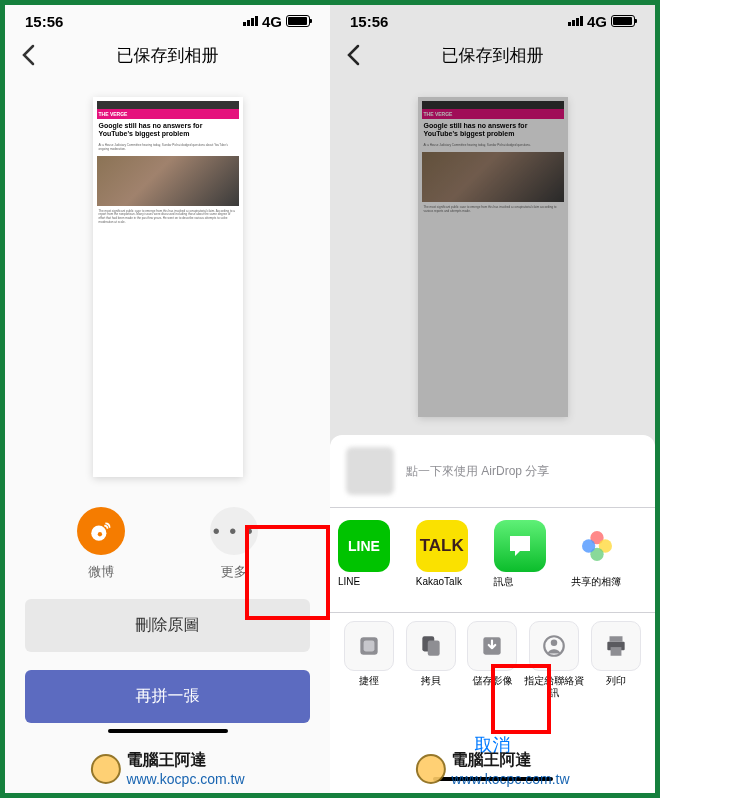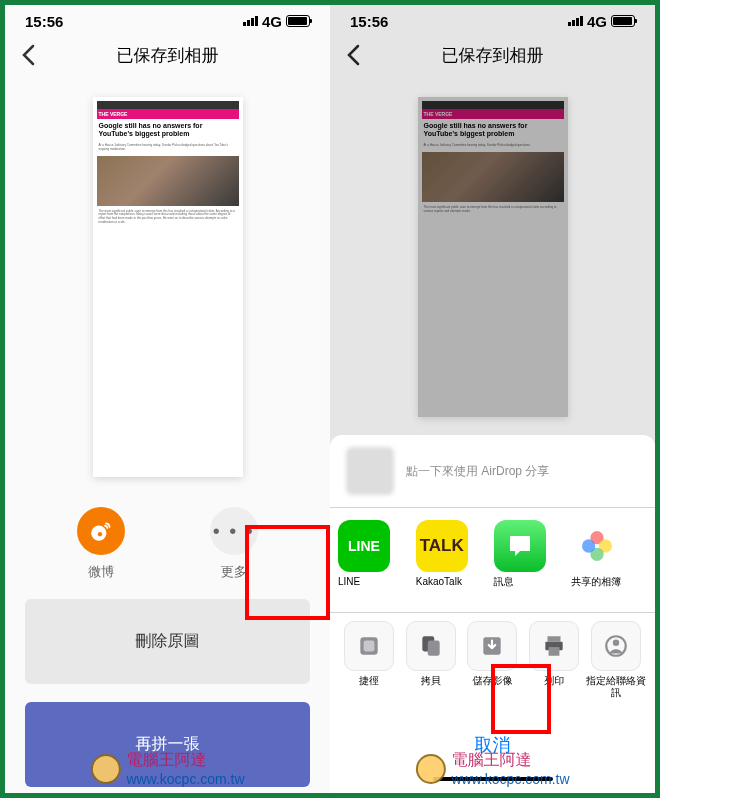--- a/index.html
+++ b/index.html
@@ -33,21 +33,21 @@
 .preview-photo { width: 100%; height: 50px; background: linear-gradient(135deg, #8b7355 0%, #a0826d 40%, #3a3a3a 100%); margin: 2px 0; }
 
 .share-row { display: flex; justify-content: space-around; padding: 0 30px; margin-top: 10px; }
 .share-item { display: flex; flex-direction: column; align-items: center; gap: 8px; }
 .share-icon { width: 48px; height: 48px; border-radius: 50%; display: flex; align-items: center; justify-content: center; color: #fff; }
 .icon-copy { background: #5c6bc0; }
 .icon-weibo { background: #f57c00; }
 .icon-more { background: #eeeeee; color: #666; font-size: 20px; letter-spacing: 2px; }
 .share-label { font-size: 13px; color: #666; }
 
-.btn-block { margin: 18px 20px 0; padding: 32px; text-align: center; border-radius: 6px; font-size: 16px; }
+.btn-block { margin: 18px 20px 0; padding: 16px; text-align: center; border-radius: 6px; font-size: 16px; }
 .btn-delete { background: #e8e8e8; color: #333; }
 .btn-again { background: #5c6bc0; color: #fff; }
 
 .highlight-box { position: absolute; border: 4px solid #f00; pointer-events: none; }
 .hl-more { left: 240px; top: 520px; width: 85px; height: 95px; }
 .hl-save { left: 161px; top: 659px; width: 60px; height: 70px; }
 
 
 .dimmed { filter: brightness(0.7); }
 
@@ -72,21 +72,21 @@
 .action-item { flex: 1; display: flex; flex-direction: column; align-items: center; gap: 4px; }
 .action-icon { width: 50px; height: 50px; border-radius: 10px; background: #f8f8f8; border: 1px solid #e5e5ea; display: flex; align-items: center; justify-content: center; }
 .action-label { font-size: 10px; color: #000; text-align: center; line-height: 1.2; height: 24px; }
 
 .cancel-btn { margin: 8px 10px 0; padding: 14px; background: #fff; border-radius: 12px; text-align: center; font-size: 18px; color: #007aff; }
 
 .home-indicator { width: 120px; height: 4px; background: #000; border-radius: 3px; margin: 6px auto 4px; }
 
 .watermark { position: absolute; bottom: 6px; left: 50%; transform: translateX(-50%); display: flex; align-items: center; gap: 6px; opacity: 0.9; }
 .wm-face { width: 30px; height: 30px; background: #ffcc66; border-radius: 50%; border: 2px solid #8b6914; position: relative; }
-.wm-text { font-size: 16px; font-weight: normal; color: #be185d; }
+.wm-text { font-size: 16px; font-weight: bold; color: #000000; }
 .wm-url { font-size: 14px; color: #0055aa; display: block; }
 
 
 svg { display: block; }
 </style>
 </head>
 <body>
 
 <div class="container">
 
@@ -259,36 +259,36 @@
             <svg width="26" height="26" viewBox="0 0 24 24">
                 <rect x="4" y="4" width="16" height="16" rx="2" fill="#8e8e93"></rect>
                 <path d="M12 7v7m0 0l-3-3m3 3l3-3" stroke="#fff" stroke-width="2" fill="none" stroke-linecap="round"></path>
               </svg>
           </div>
           <span class="action-label">儲存影像</span>
         </div>
         <div class="action-item">
           <div class="action-icon">
             <svg width="26" height="26" viewBox="0 0 24 24">
+                <circle cx="12" cy="12" r="9" fill="none" stroke="#8e8e93" stroke-width="2"></circle>
+                <circle cx="12" cy="9" r="3" fill="#8e8e93"></circle>
+                <path d="M6 19c1-3 4-4 6-4s5 1 6 4" fill="#8e8e93"></path>
+              </svg>
+          </div>
+          <span class="action-label">指定給聯絡資訊</span>
+        </div>
+        <div class="action-item">
+          <div class="action-icon">
+            <svg width="26" height="26" viewBox="0 0 24 24">
                 <rect x="6" y="3" width="12" height="5" fill="#8e8e93"></rect>
                 <rect x="4" y="8" width="16" height="8" rx="1" fill="#5a5a5f"></rect>
                 <rect x="7" y="13" width="10" height="8" fill="#8e8e93"></rect>
               </svg>
           </div>
           <span class="action-label">列印</span>
-        </div>
-        <div class="action-item">
-          <div class="action-icon">
-            <svg width="26" height="26" viewBox="0 0 24 24">
-                <circle cx="12" cy="12" r="9" fill="none" stroke="#8e8e93" stroke-width="2"></circle>
-                <circle cx="12" cy="9" r="3" fill="#8e8e93"></circle>
-                <path d="M6 19c1-3 4-4 6-4s5 1 6 4" fill="#8e8e93"></path>
-              </svg>
-          </div>
-          <span class="action-label">指定給聯絡資訊</span>
         </div>
       </div>
 
       <div class="cancel-btn">取消</div>
       <div class="home-indicator"></div>
     </div>
 
     <div class="highlight-box hl-save"></div>
 
     <div class="watermark">

